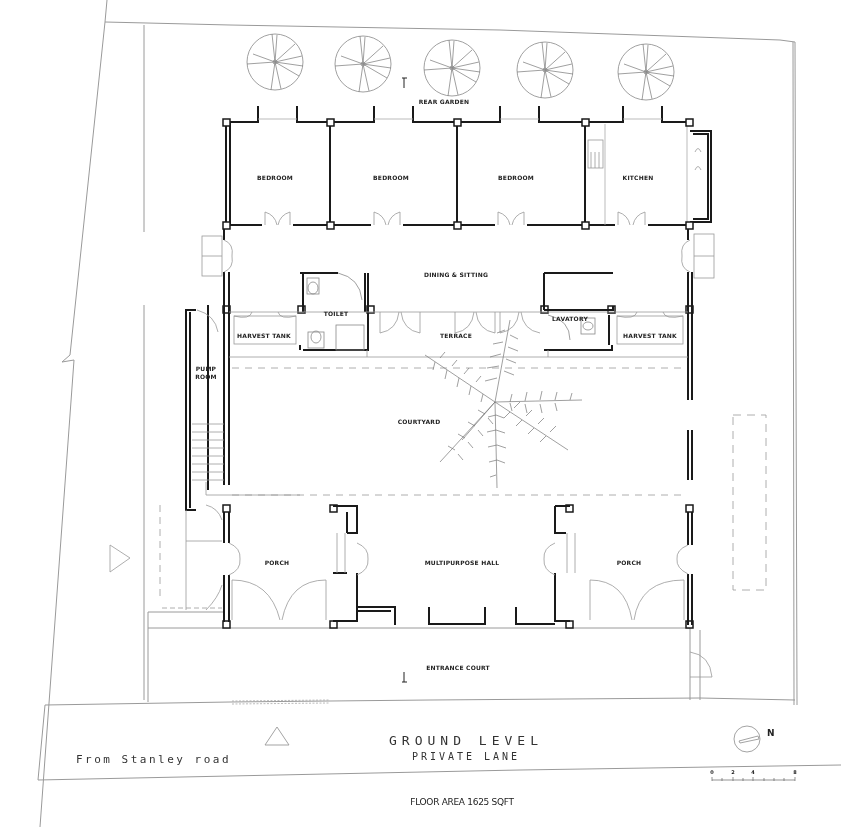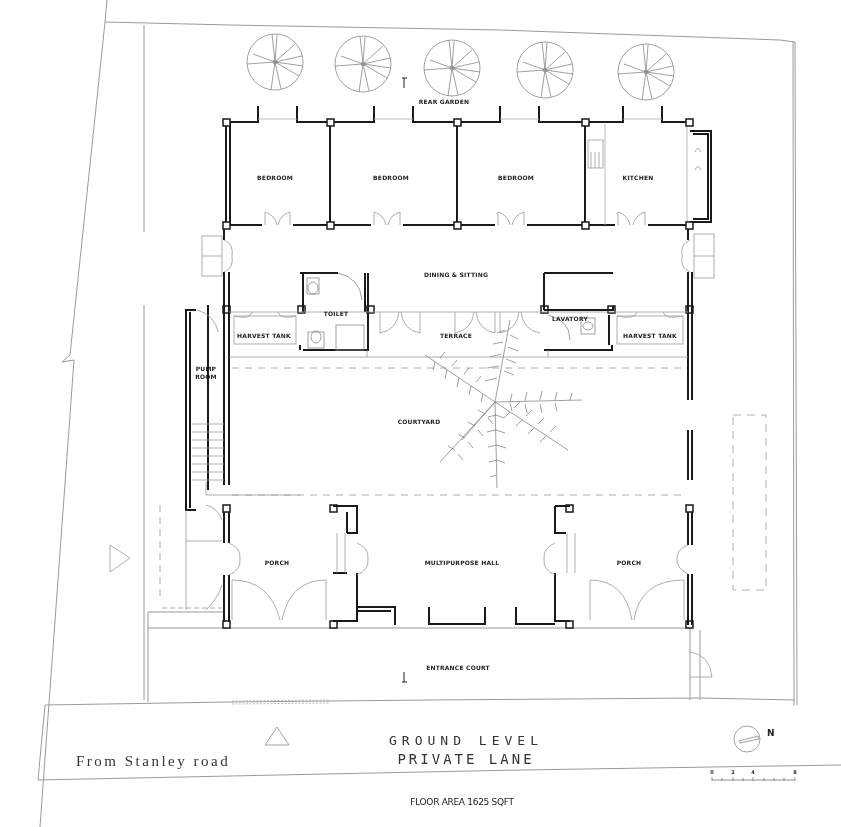--- a/index.html
+++ b/index.html
@@ -1,22 +1,22 @@
 <!DOCTYPE html>
 <html><head>
 <meta charset="utf-8">
 <style>
   html, body { margin: 0; padding: 0; background: #ffffff; }
   body { width: 841px; height: 827px; position: relative; overflow: hidden; font-family: "DejaVu Sans", sans-serif; }
   #plan { position: absolute; left: 0; top: 0; width: 841px; height: 827px; }
   .lbl { position: absolute; font-family: "DejaVu Sans", sans-serif; font-size: 6px; font-weight: bold; color: #222; letter-spacing: 0.2px; white-space: nowrap; transform: translateX(-50%); }
   .title { position: absolute; font-family: "DejaVu Sans Mono", monospace; color: #333; white-space: nowrap; transform: translateX(-50%); }
   .t-ground { font-size: 13px; letter-spacing: 5px; }
-  .t-lane { font-size: 14px; letter-spacing: 3px; }
-  .t-stanley { font-size: 15px; letter-spacing: 2.5px; transform: none; font-family: Liberation Serif, serif; }
+  .t-lane { font-size: 10px; letter-spacing: 3px; }
+  .t-stanley { font-size: 11px; letter-spacing: 2.5px; transform: none; }
   .t-area { font-family: "DejaVu Sans", sans-serif; font-size: 9px; font-weight: normal; letter-spacing: -0.3px; color: #222; }
   .north { position: absolute; font-family: "DejaVu Sans", sans-serif; font-size: 9px; font-weight: bold; color: #222; }
   .scale-lbl { position: absolute; font-family: "DejaVu Sans", sans-serif; font-size: 5px; font-weight: bold; color: #222; transform: translateX(-50%); }
 </style>
 </head>
 <body>
 
 <svg id="plan" viewBox="0 0 841 827" xmlns="http://www.w3.org/2000/svg">
 
   <g fill="none" stroke="#9a9a9a" stroke-width="1">

